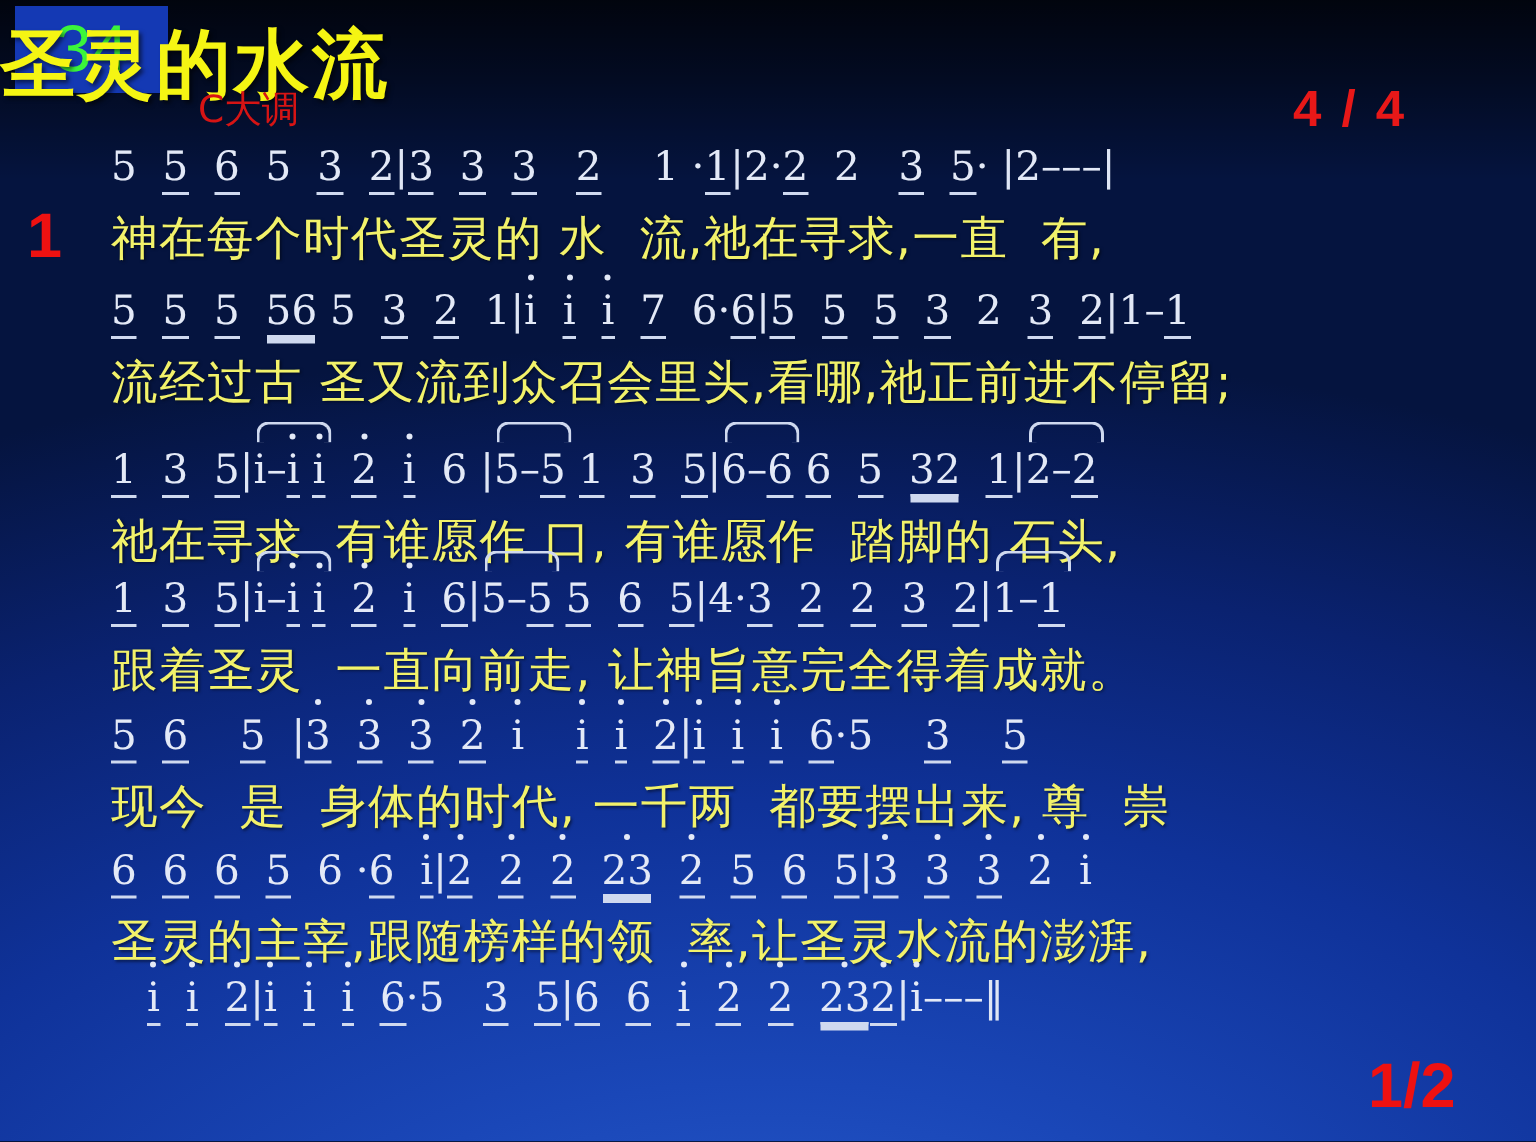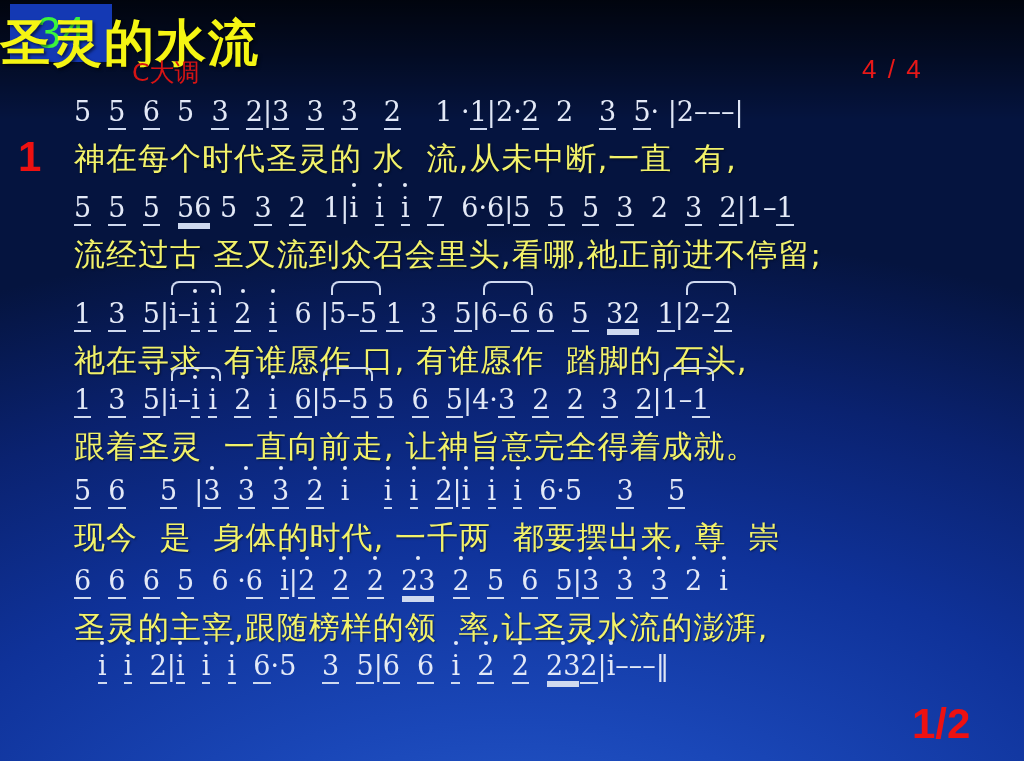--- a/index.html
+++ b/index.html
@@ -57,22 +57,22 @@
     position: absolute;
     left: 132px; top: 56px;
     color: #d61414;
     font-size: 25px;
     font-family: "DejaVu Sans", sans-serif;
   }
   .meter {
     position: absolute;
     left: 862px; top: 54px;
     color: #e81818;
-    font-size: 26px;
-    font-weight: normal;
+    font-size: 34px;
+    font-weight: bold;
     letter-spacing: 2px;
     font-family: "Liberation Sans", sans-serif;
   }
   .verse-num {
     position: absolute;
     left: 18px; top: 133px;
     color: #ee1111;
     font-size: 42px;
     font-weight: bold;
     font-family: "Liberation Sans", sans-serif;
@@ -148,21 +148,21 @@
   <div class="title">圣灵的水流</div>
 
   <div class="keysig">C大调</div>
 
   <div class="meter">4 / 4</div>
 
   <div class="verse-num">1</div>
 
   <div class="staff" style="top:96px;">
     <div class="noteline"><span class="n">5</span>&nbsp; <span class="n u1">5</span>&nbsp; <span class="n u1">6</span>&nbsp; <span class="n">5</span>&nbsp; <span class="n u1">3</span>&nbsp; <span class="n u1">2</span><span class="bar">|</span><span class="n u1">3</span>&nbsp; <span class="n u1">3</span>&nbsp; <span class="n u1">3</span>&nbsp;&nbsp; <span class="n u1">2</span>&nbsp;&nbsp;&nbsp; <span class="n">1</span> ·<span class="n u1">1</span><span class="bar">|</span><span class="n">2</span>·<span class="n u1">2</span>&nbsp; <span class="n">2</span>&nbsp;&nbsp; <span class="n u1">3</span>&nbsp; <span class="n u1">5</span>·&nbsp;<span class="bar">|</span><span class="n">2</span>–––<span class="bar">|</span></div>
-    <div class="lyricline">神在每个时代圣灵的 水  流,从未中断,一直  有,</div>
+    <div class="lyricline">神在每个时代圣灵的 水  流,祂在寻求,一直  有,</div>
   </div>
 
   <div class="staff" style="top:192px;">
     <div class="noteline"><span class="n u1">5</span>&nbsp; <span class="n u1">5</span>&nbsp; <span class="n u1">5</span>&nbsp; <span class="n u2">56</span> <span class="n">5</span>&nbsp; <span class="n u1">3</span>&nbsp; <span class="n u1">2</span>&nbsp; <span class="n">1</span><span class="bar">|</span><span class="n dotover">i</span>&nbsp; <span class="n dotover u1">i</span>&nbsp; <span class="n dotover u1">i</span>&nbsp; <span class="n u1">7</span>&nbsp; <span class="n">6</span>·<span class="n u1">6</span><span class="bar">|</span><span class="n u1">5</span>&nbsp; <span class="n u1">5</span>&nbsp; <span class="n u1">5</span>&nbsp; <span class="n u1">3</span>&nbsp; <span class="n">2</span>&nbsp; <span class="n u1">3</span>&nbsp; <span class="n u1">2</span><span class="bar">|</span><span class="n">1</span>–<span class="n u1">1</span></div>
     <div class="lyricline">流经过古 圣又流到众召会里头,看哪,祂正前进不停留;</div>
   </div>
 
   <div class="staff" style="top:298px;">
     <div class="noteline"><span class="n u1">1</span>&nbsp; <span class="n u1">3</span>&nbsp; <span class="n u1">5</span><span class="bar">|</span><span class="n"><span class="tie"></span>i</span>–<span class="n dotover u1">i</span> <span class="n dotover u1">i</span>&nbsp; <span class="n dotover u1">2</span>&nbsp; <span class="n dotover u1">i</span>&nbsp; <span class="n">6</span>&nbsp;<span class="bar">|</span><span class="n"><span class="tie"></span>5</span>–<span class="n u1">5</span> <span class="n u1">1</span>&nbsp; <span class="n u1">3</span>&nbsp; <span class="n u1">5</span><span class="bar">|</span><span class="n"><span class="tie"></span>6</span>–<span class="n u1">6</span> <span class="n u1">6</span>&nbsp; <span class="n u1">5</span>&nbsp; <span class="n u2">32</span>&nbsp; <span class="n u1">1</span><span class="bar">|</span><span class="n"><span class="tie"></span>2</span>–<span class="n u1">2</span></div>
     <div class="lyricline">祂在寻求  有谁愿作 口, 有谁愿作  踏脚的 石头,</div>

